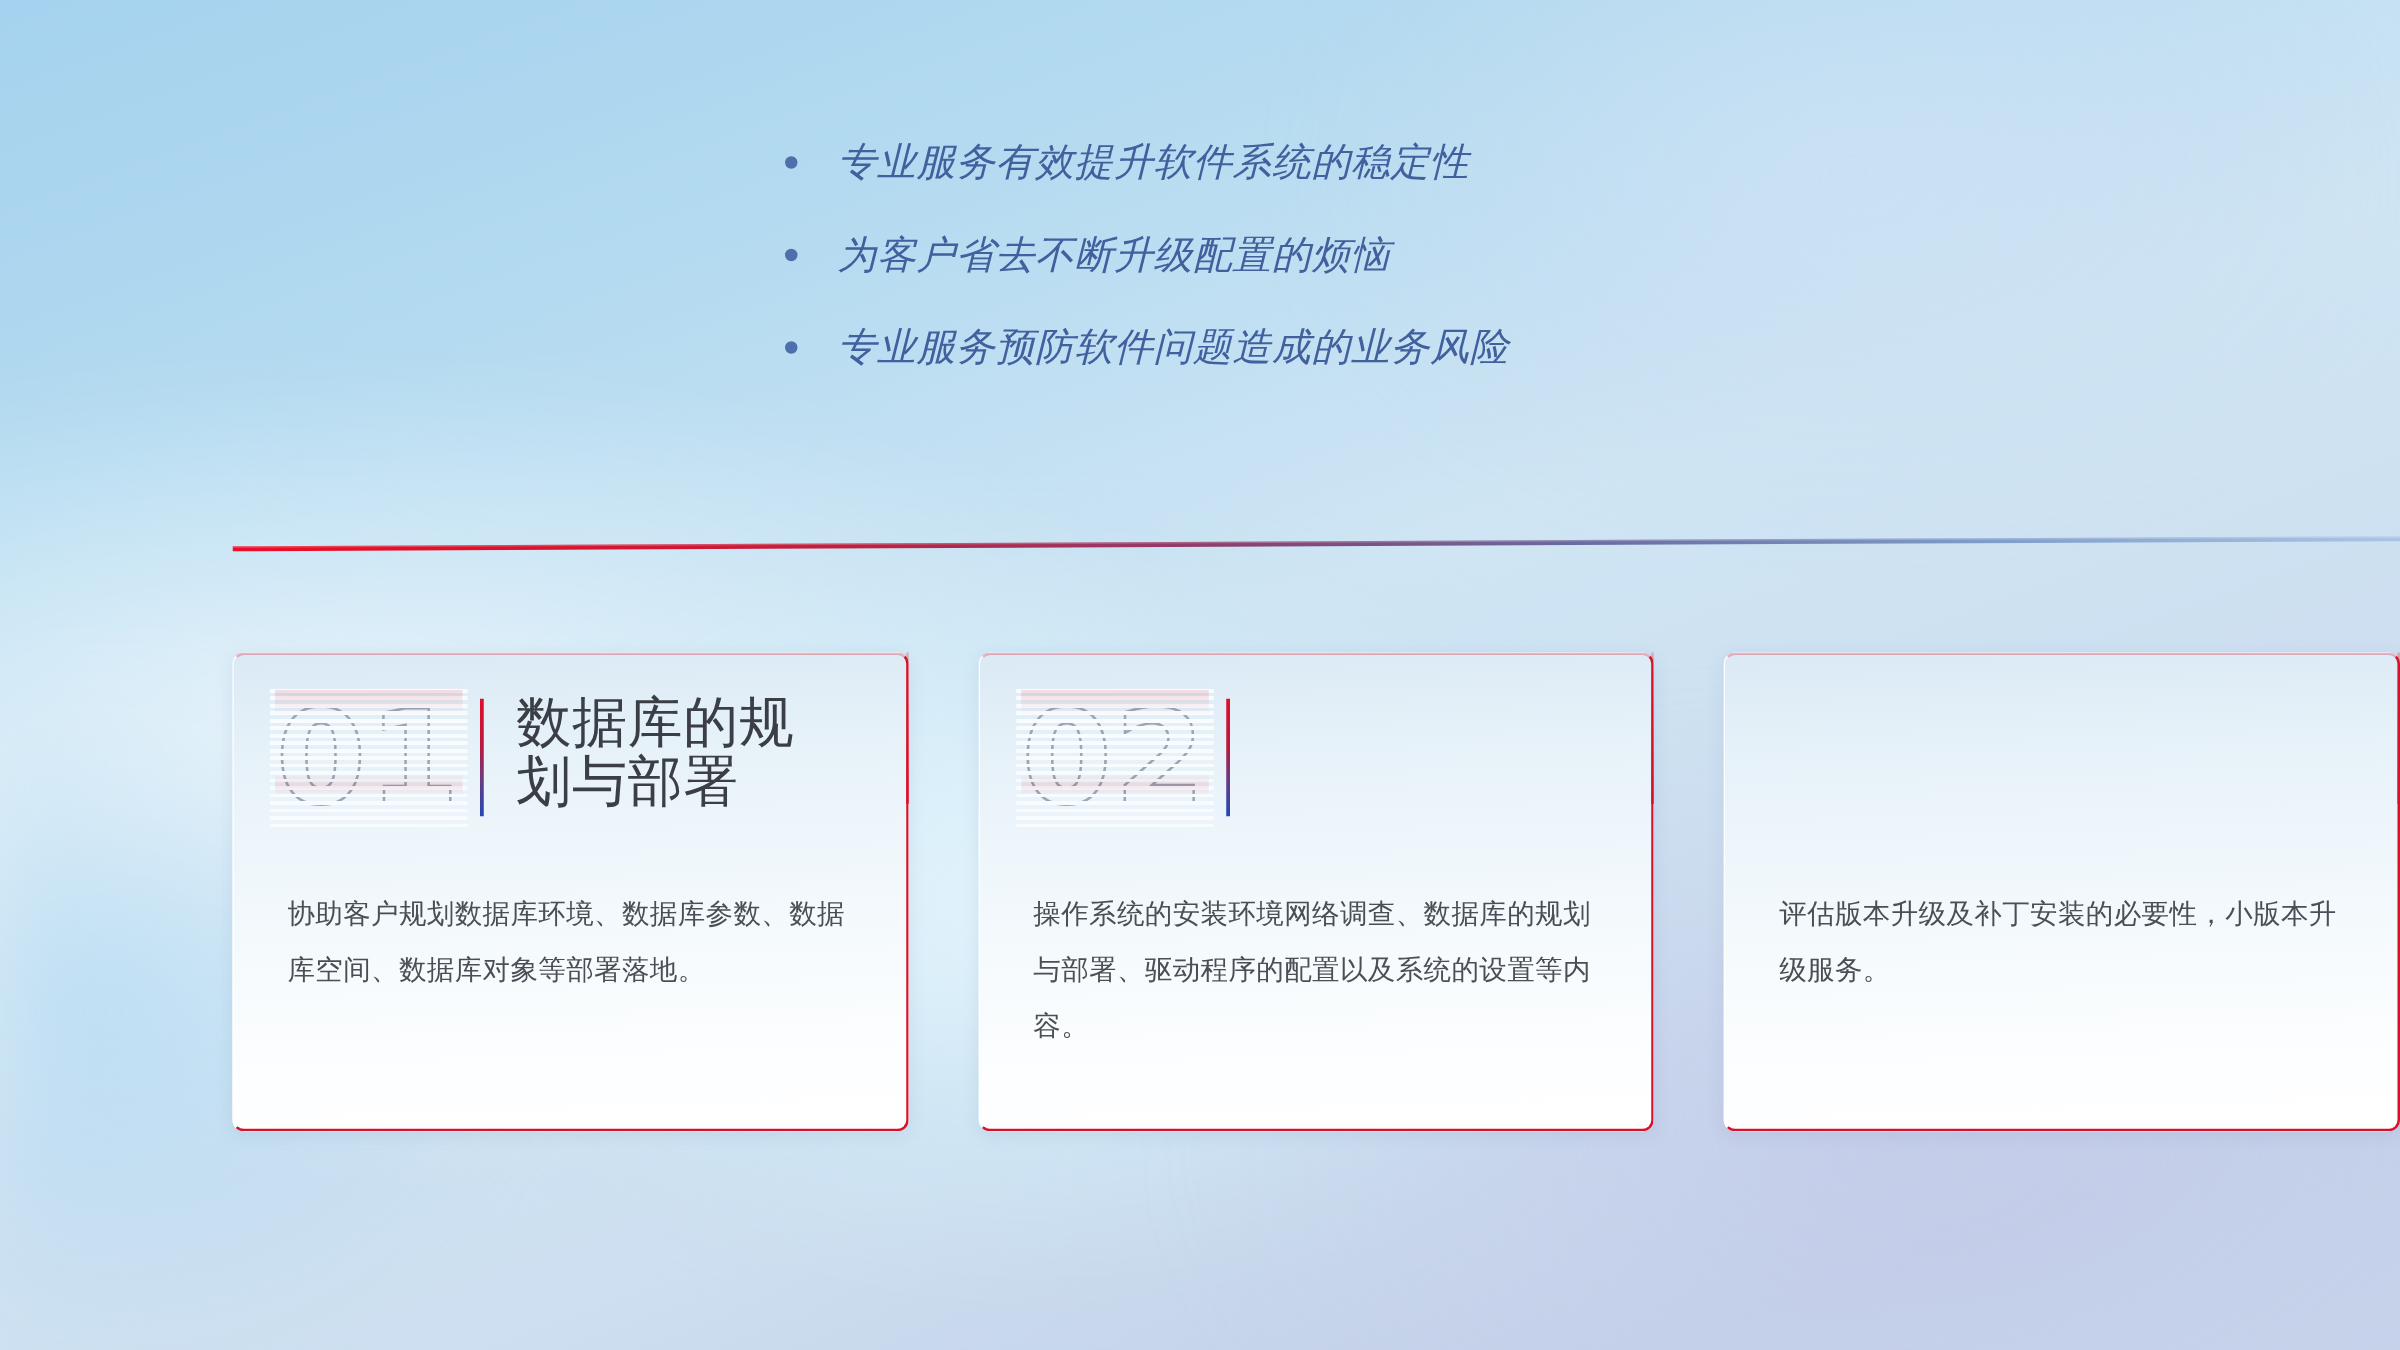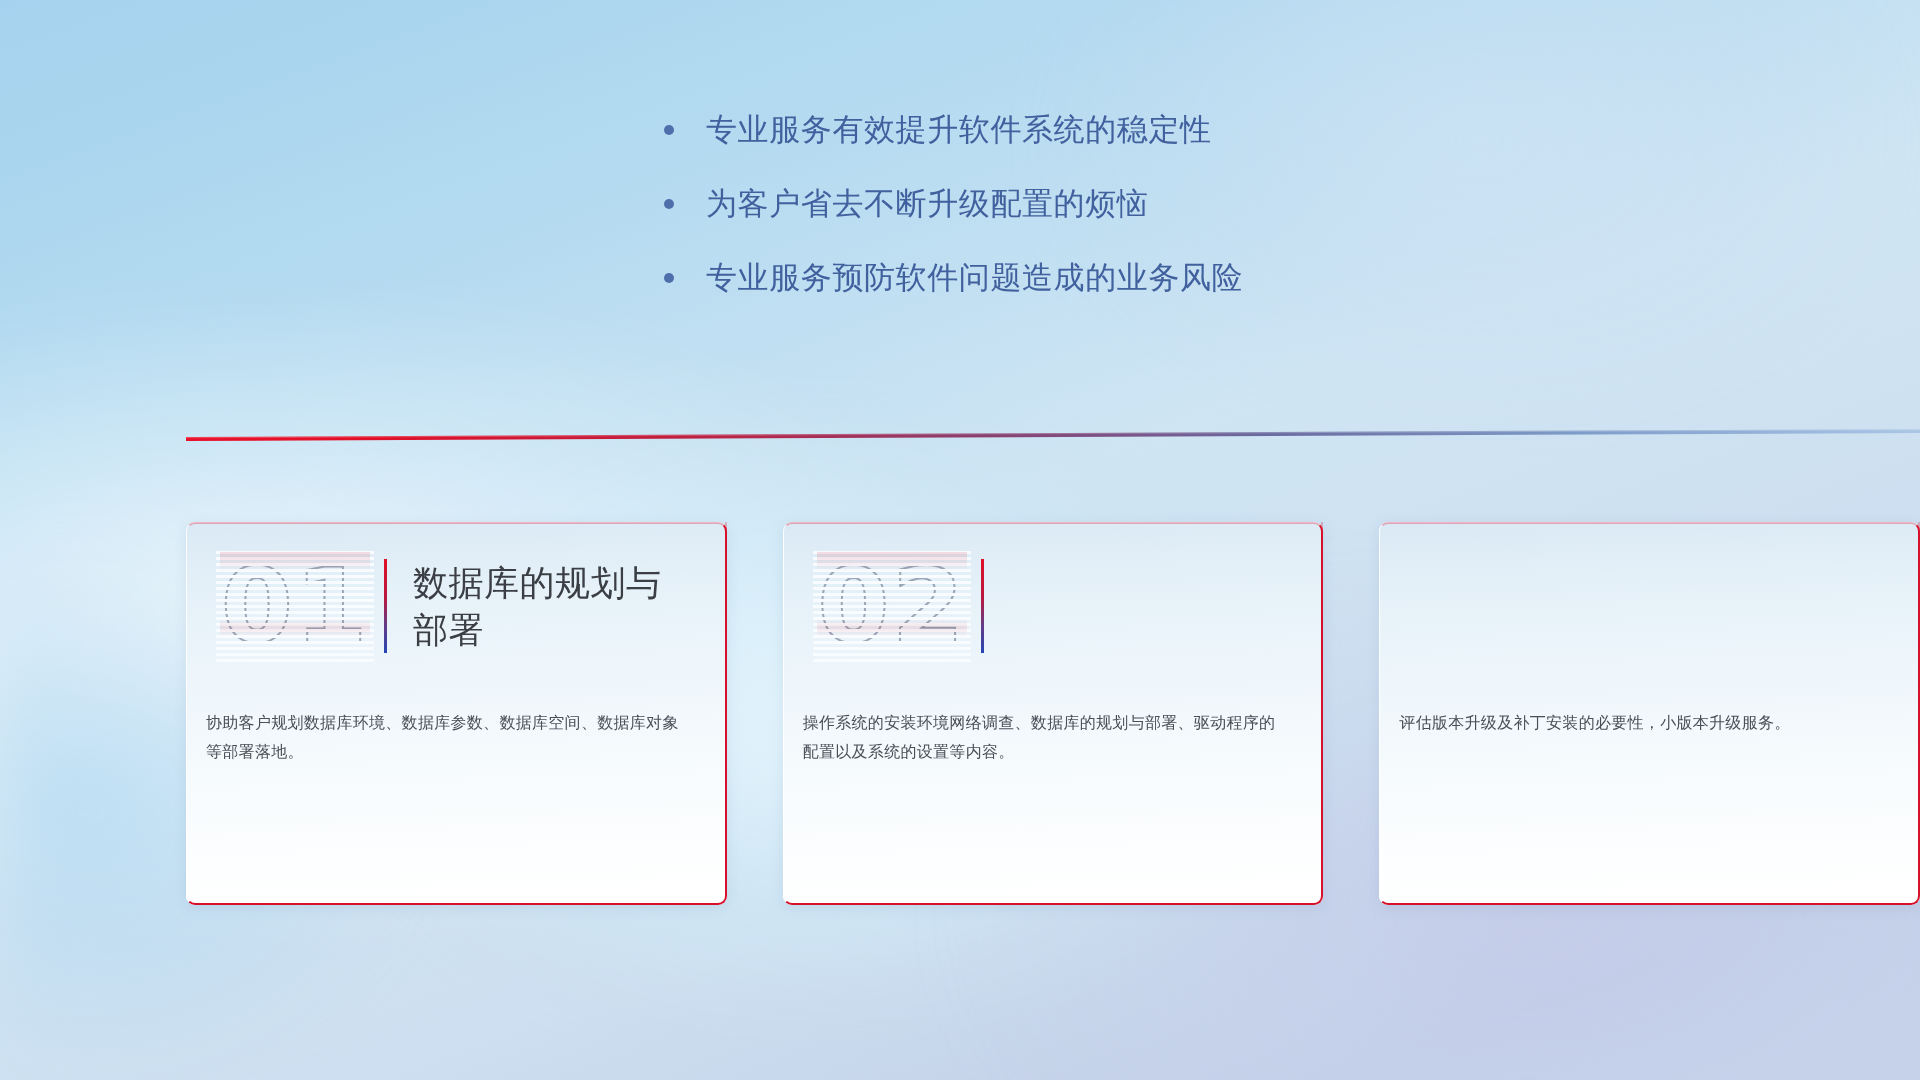--- a/index.html
+++ b/index.html
@@ -64,23 +64,24 @@
     top: 50%;
     width: 22%;
     height: 50%;
     background: radial-gradient(ellipse at 20% 50%, rgba(170,212,240,0.55) 0%, rgba(170,212,240,0) 72%);
     filter: blur(30px);
   }
 
   
   .bullets {
     position: absolute;
-    left: 664px;
+    left: 628px;
     top: 108px;
     width: 900px;
+    font-style: italic;
   }
   .bullet-row {
     display: flex;
     align-items: flex-start;
     margin-bottom: 30px;
   }
   .bullet-dot {
     width: 10px;
     height: 10px;
     border-radius: 50%;
@@ -211,33 +212,34 @@
   }
   .card-vline {
     width: 3px;
     height: 94px;
     margin-left: 14px;
     margin-right: 26px;
     flex: 0 0 auto;
     background: linear-gradient(180deg, #e00f27 0%, #b8183f 42%, #6a3a80 68%, #2446b5 100%);
   }
   .card-title {
-    font-size: 35px;
+    font-size: 44px;
     line-height: 47px;
     color: #3b3f45;
     letter-spacing: 0.5px;
     max-width: 250px;
+    font-family: Liberation Mono, monospace;
   }
   .card-body {
     position: absolute;
-    left: 20px;
+    left: 44px;
     top: 186px;
     right: 34px;
-    font-size: 16px;
-    line-height: 29px;
+    font-size: 22px;
+    line-height: 45px;
     color: #4a4f57;
     letter-spacing: 0.3px;
   }
 </style>
 </head>
 <body>
 
 <div class="bg-root">
   <div class="bg-glow-a"></div>
   <div class="bg-glow-b"></div>

